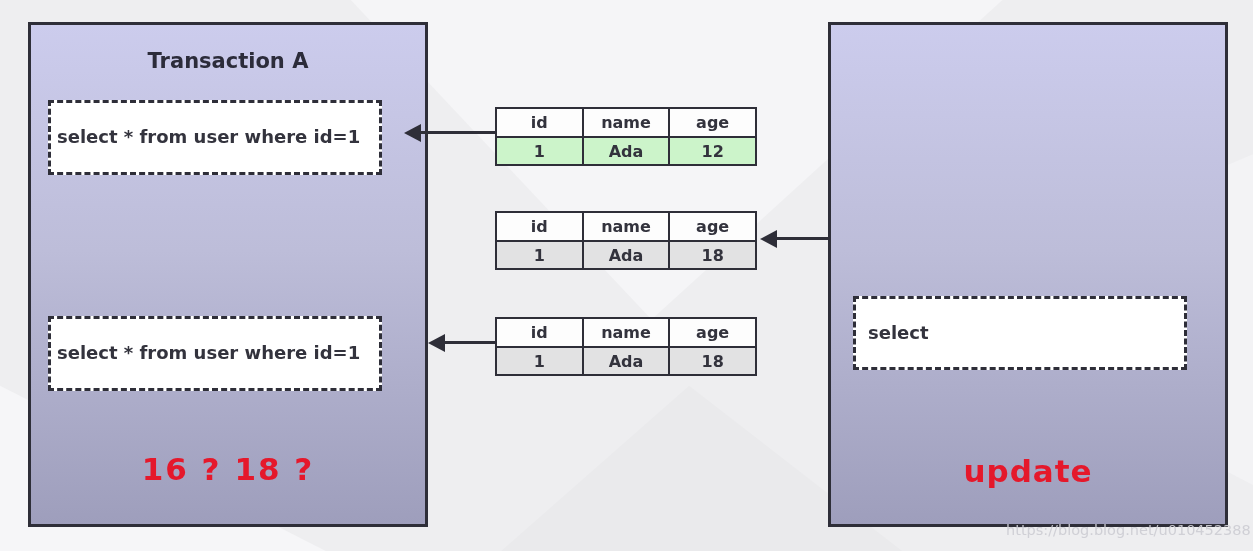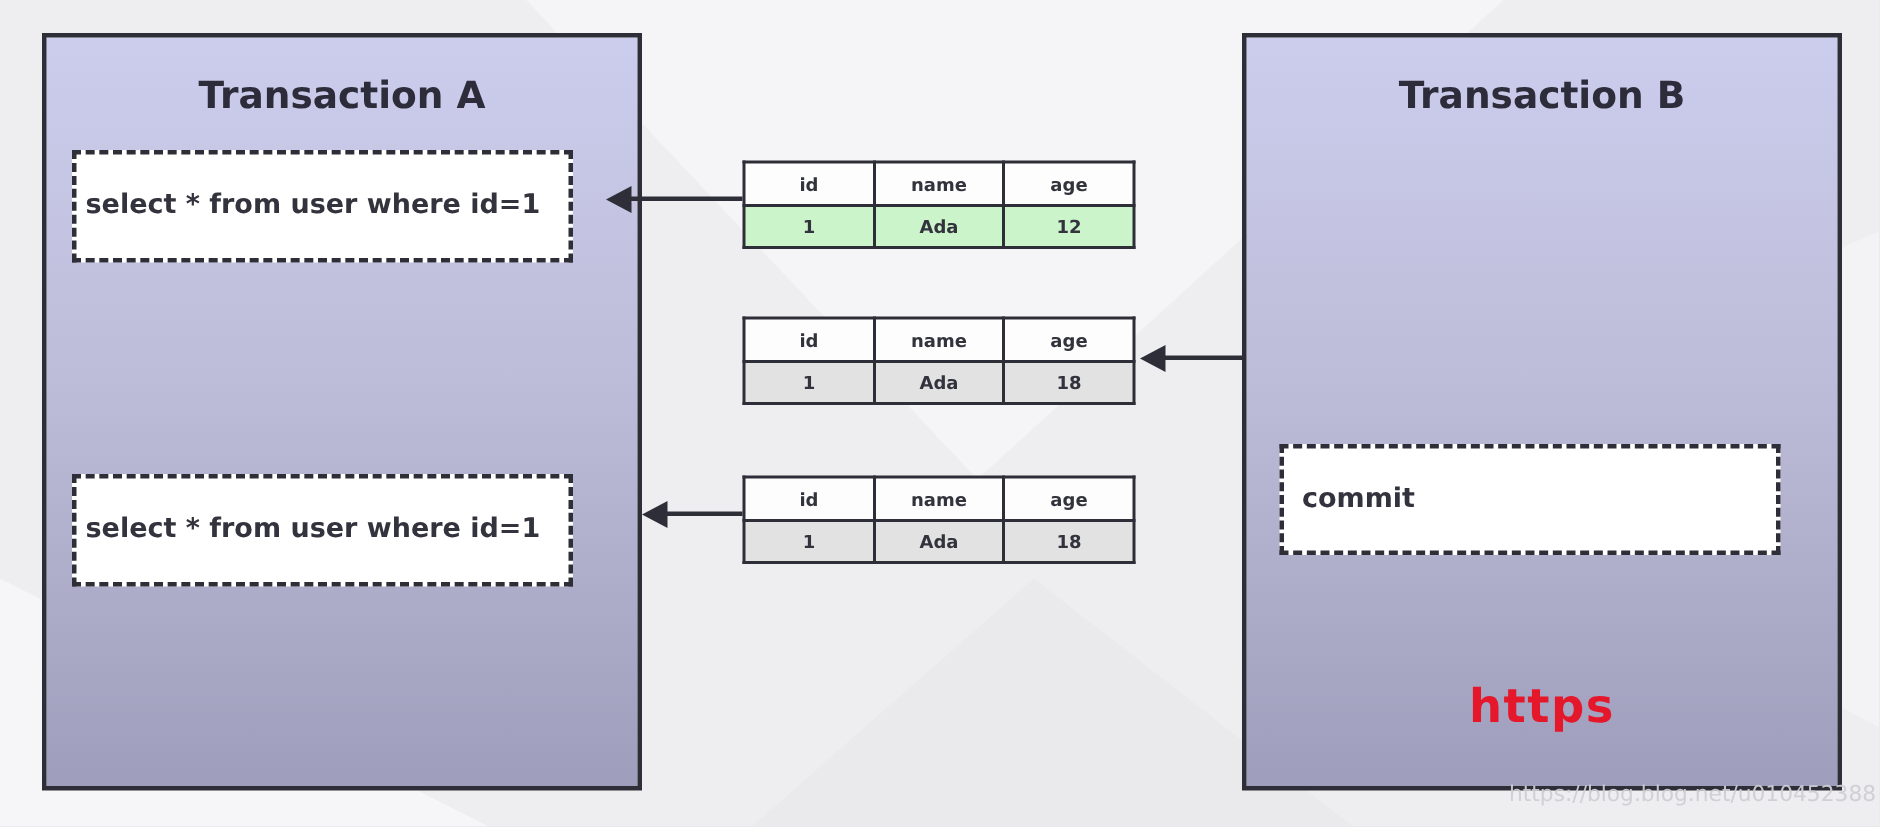--- a/index.html
+++ b/index.html
@@ -17,21 +17,21 @@
 
   .panel {
     position:absolute; width:400px; height:505px; top:22px;
     border:3px solid #2e2e38;
     background:linear-gradient(180deg,#cccced 0%,#bdbdd9 45%,#9e9ebc 100%);
   }
   .panel-a { left:28px; }
   .panel-b { left:828px; }
   .panel-title {
     position:absolute; top:24px; left:0; width:100%;
-    text-align:center; font-weight:bold; font-size:25px; color:#2c2c3a;
+    text-align:center; font-weight:bold; font-size:21px; color:#2c2c3a;
   }
   .stmt {
     position:absolute; left:17px; width:334px;
     background:#ffffff; border:3px dashed #2e2e38;
     display:flex; flex-direction:column; justify-content:center;
     font-weight:bold; font-size:18px; color:#33333d;
     padding:4px 6px; line-height:1.25;
   }
   .stmt-a1 { top:75px;  height:75px; }
   .stmt-a2 { top:291px; height:75px; }
@@ -40,21 +40,21 @@
   .note {
     position:absolute; left:0; width:100%; text-align:center;
     font-weight:bold; font-size:31px; color:#e5182b; letter-spacing:2px;
   }
   .note-a { top:426px; }
   .note-b { top:428px; letter-spacing:1px; }
 
   .dbtable {
     position:absolute; left:495px; width:262px;
     border-collapse:collapse; table-layout:fixed;
-    font-weight:bold; font-size:12px; color:#33333d; text-align:center;
+    font-weight:bold; font-size:16px; color:#33333d; text-align:center;
   }
   .dbtable td {
     border:2.5px solid #2e2e38; height:28px; padding:0;
   }
   .dbtable tr.hdr td { background:#fdfdfd; height:29px; }
   .t1 { top:107px; } .t2 { top:211px; } .t3 { top:317px; }
   .row-green td { background:#ccf4ca; }
   .row-gray  td { background:#e2e2e3; }
 
   .arrow-line { position:absolute; height:3px; background:#2e2e38; }
@@ -82,26 +82,26 @@
 
   <div class="bg-shape bg-1"></div>
   <div class="bg-shape bg-2"></div>
   <div class="bg-shape bg-3"></div>
   <div class="bg-shape bg-4"></div>
 
   <div class="panel panel-a">
     <div class="panel-title">Transaction A</div>
     <div class="stmt stmt-a1">select * from user where id=1</div>
     <div class="stmt stmt-a2">select * from user where id=1</div>
+    <div class="note note-a">16 ? 18 ?</div>
   </div>
 
   <div class="panel panel-b">
-    <div class="panel-title">Transaction B</div>
-    <div class="stmt stmt-b2">commit</div>
-    <div class="note note-b">https</div>
+    <div class="stmt stmt-b2">select</div>
+    <div class="note note-b">update</div>
   </div>
 
   <table class="dbtable t1">
     <tbody>
         <tr class="hdr">
       <td>id</td>
       <td>name</td>
       <td>age</td>
     </tr>
     <tr class="row-green">

